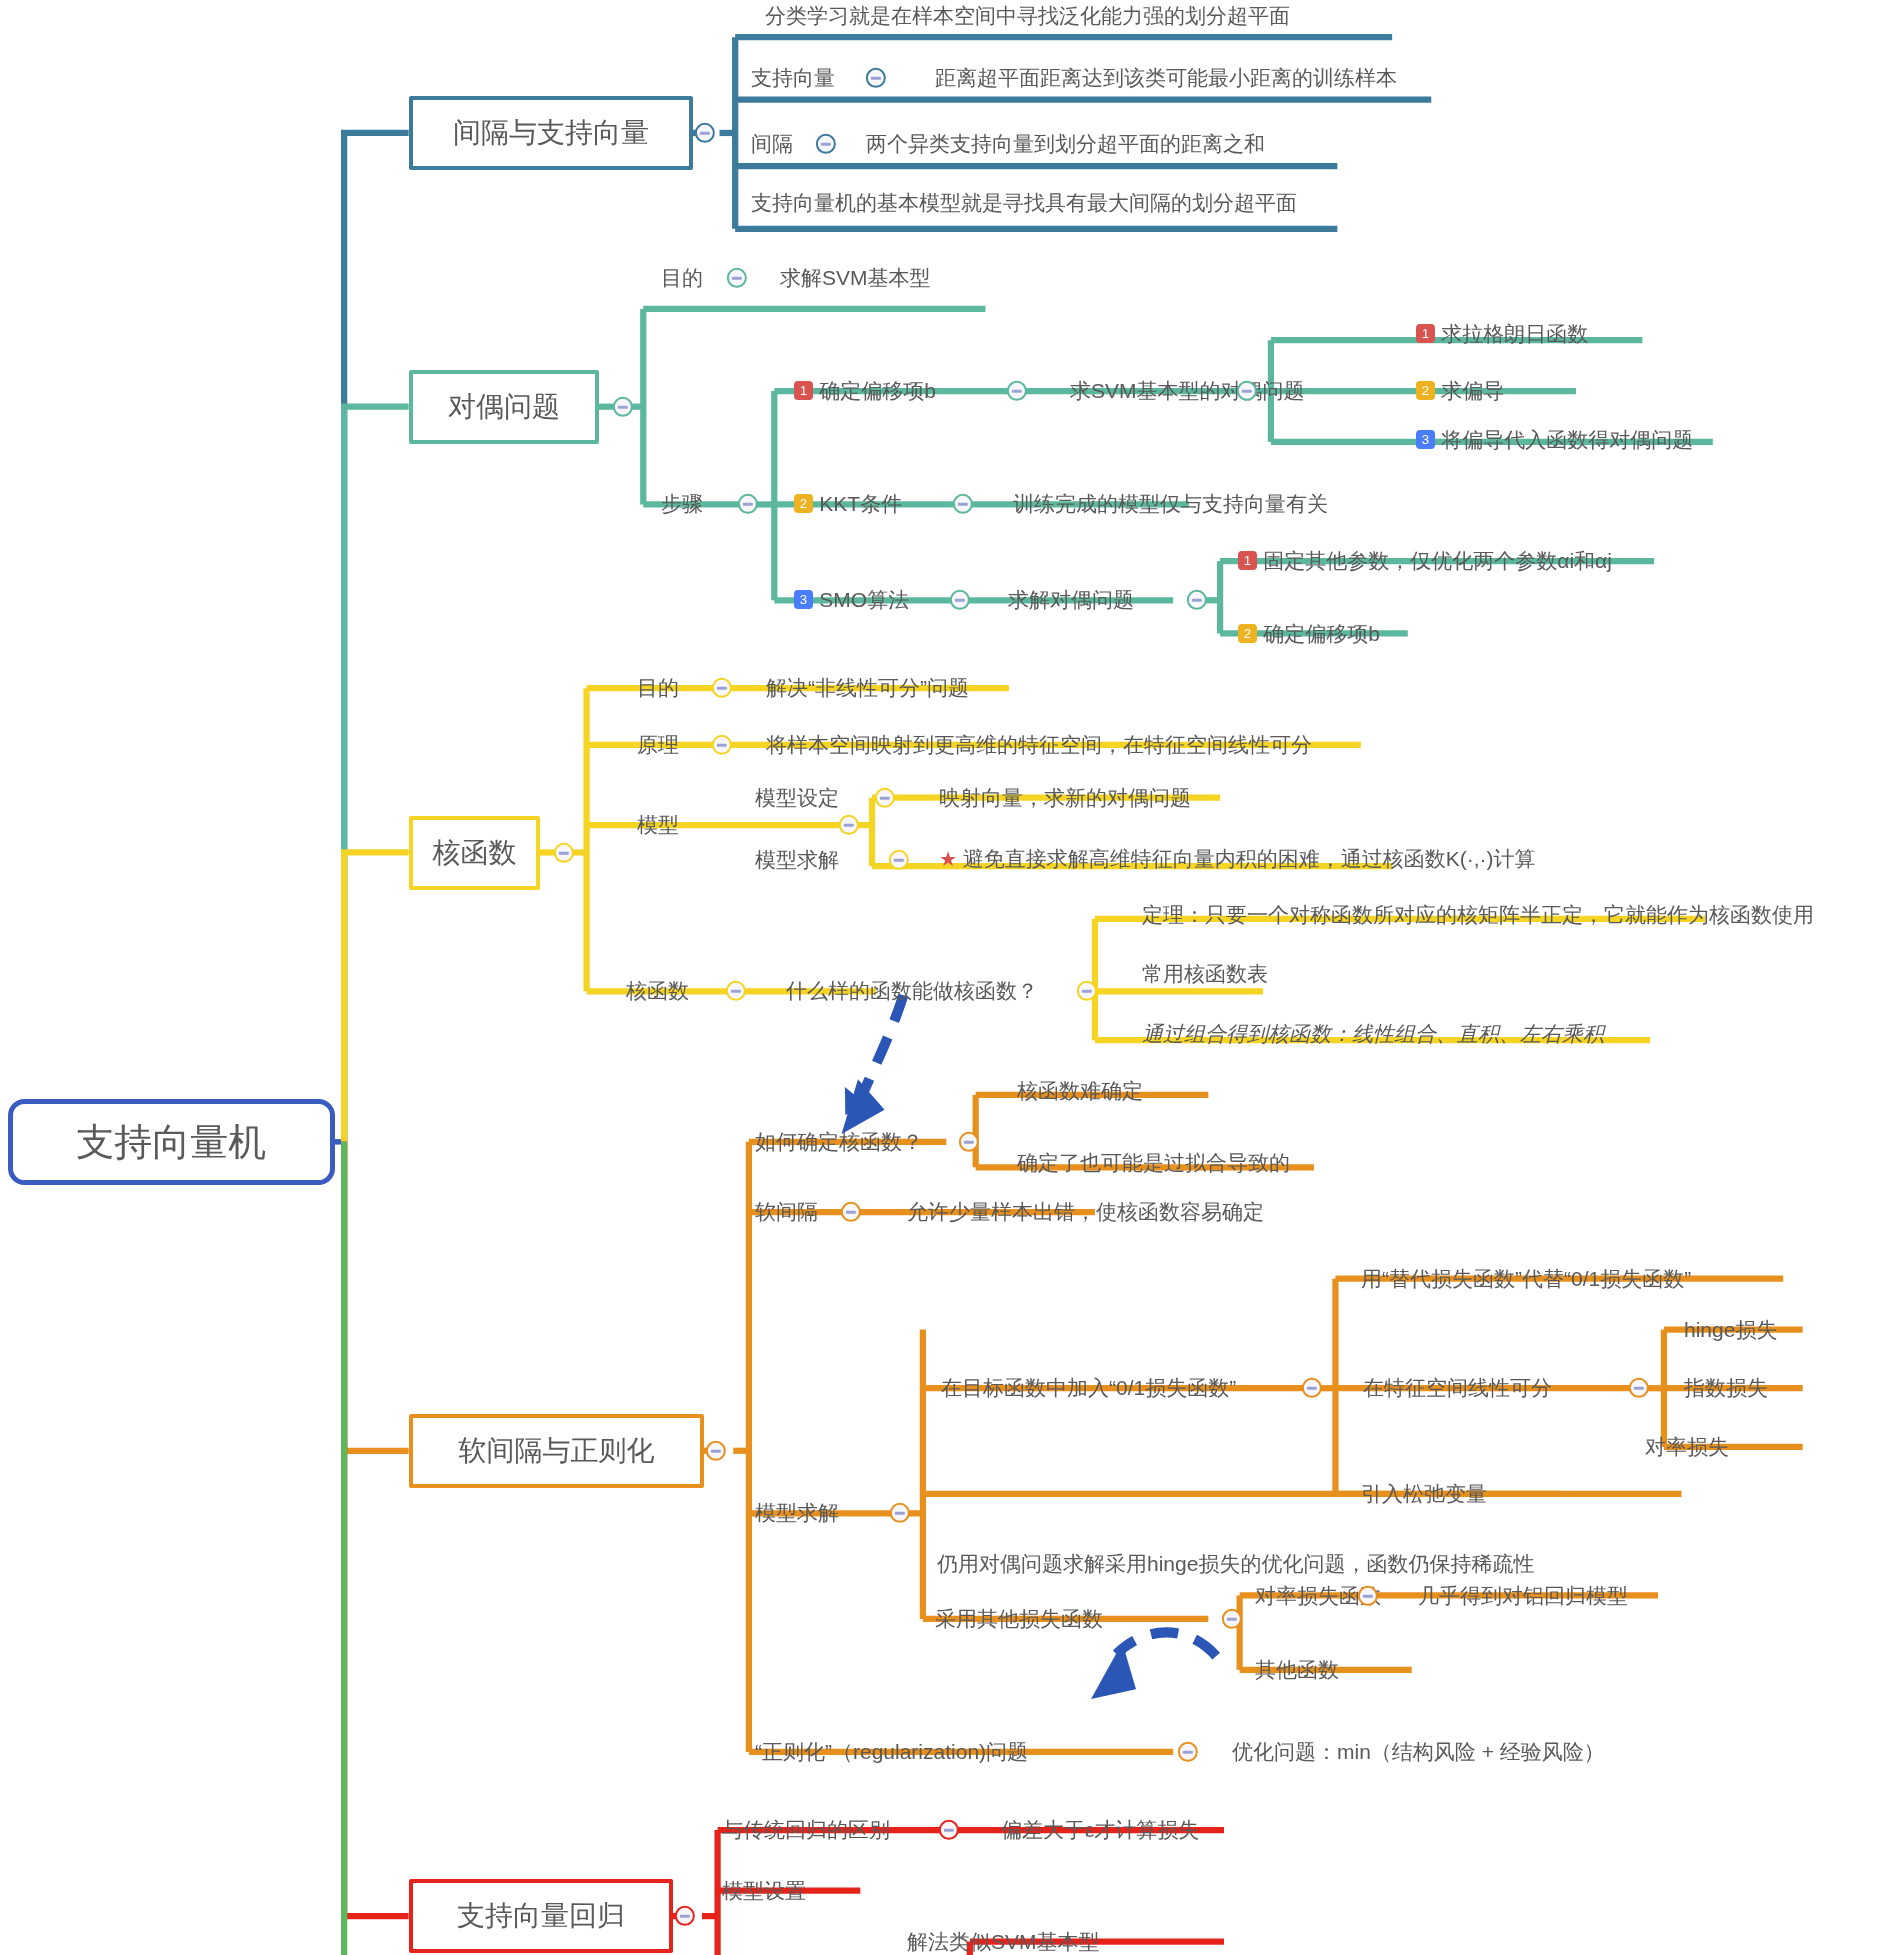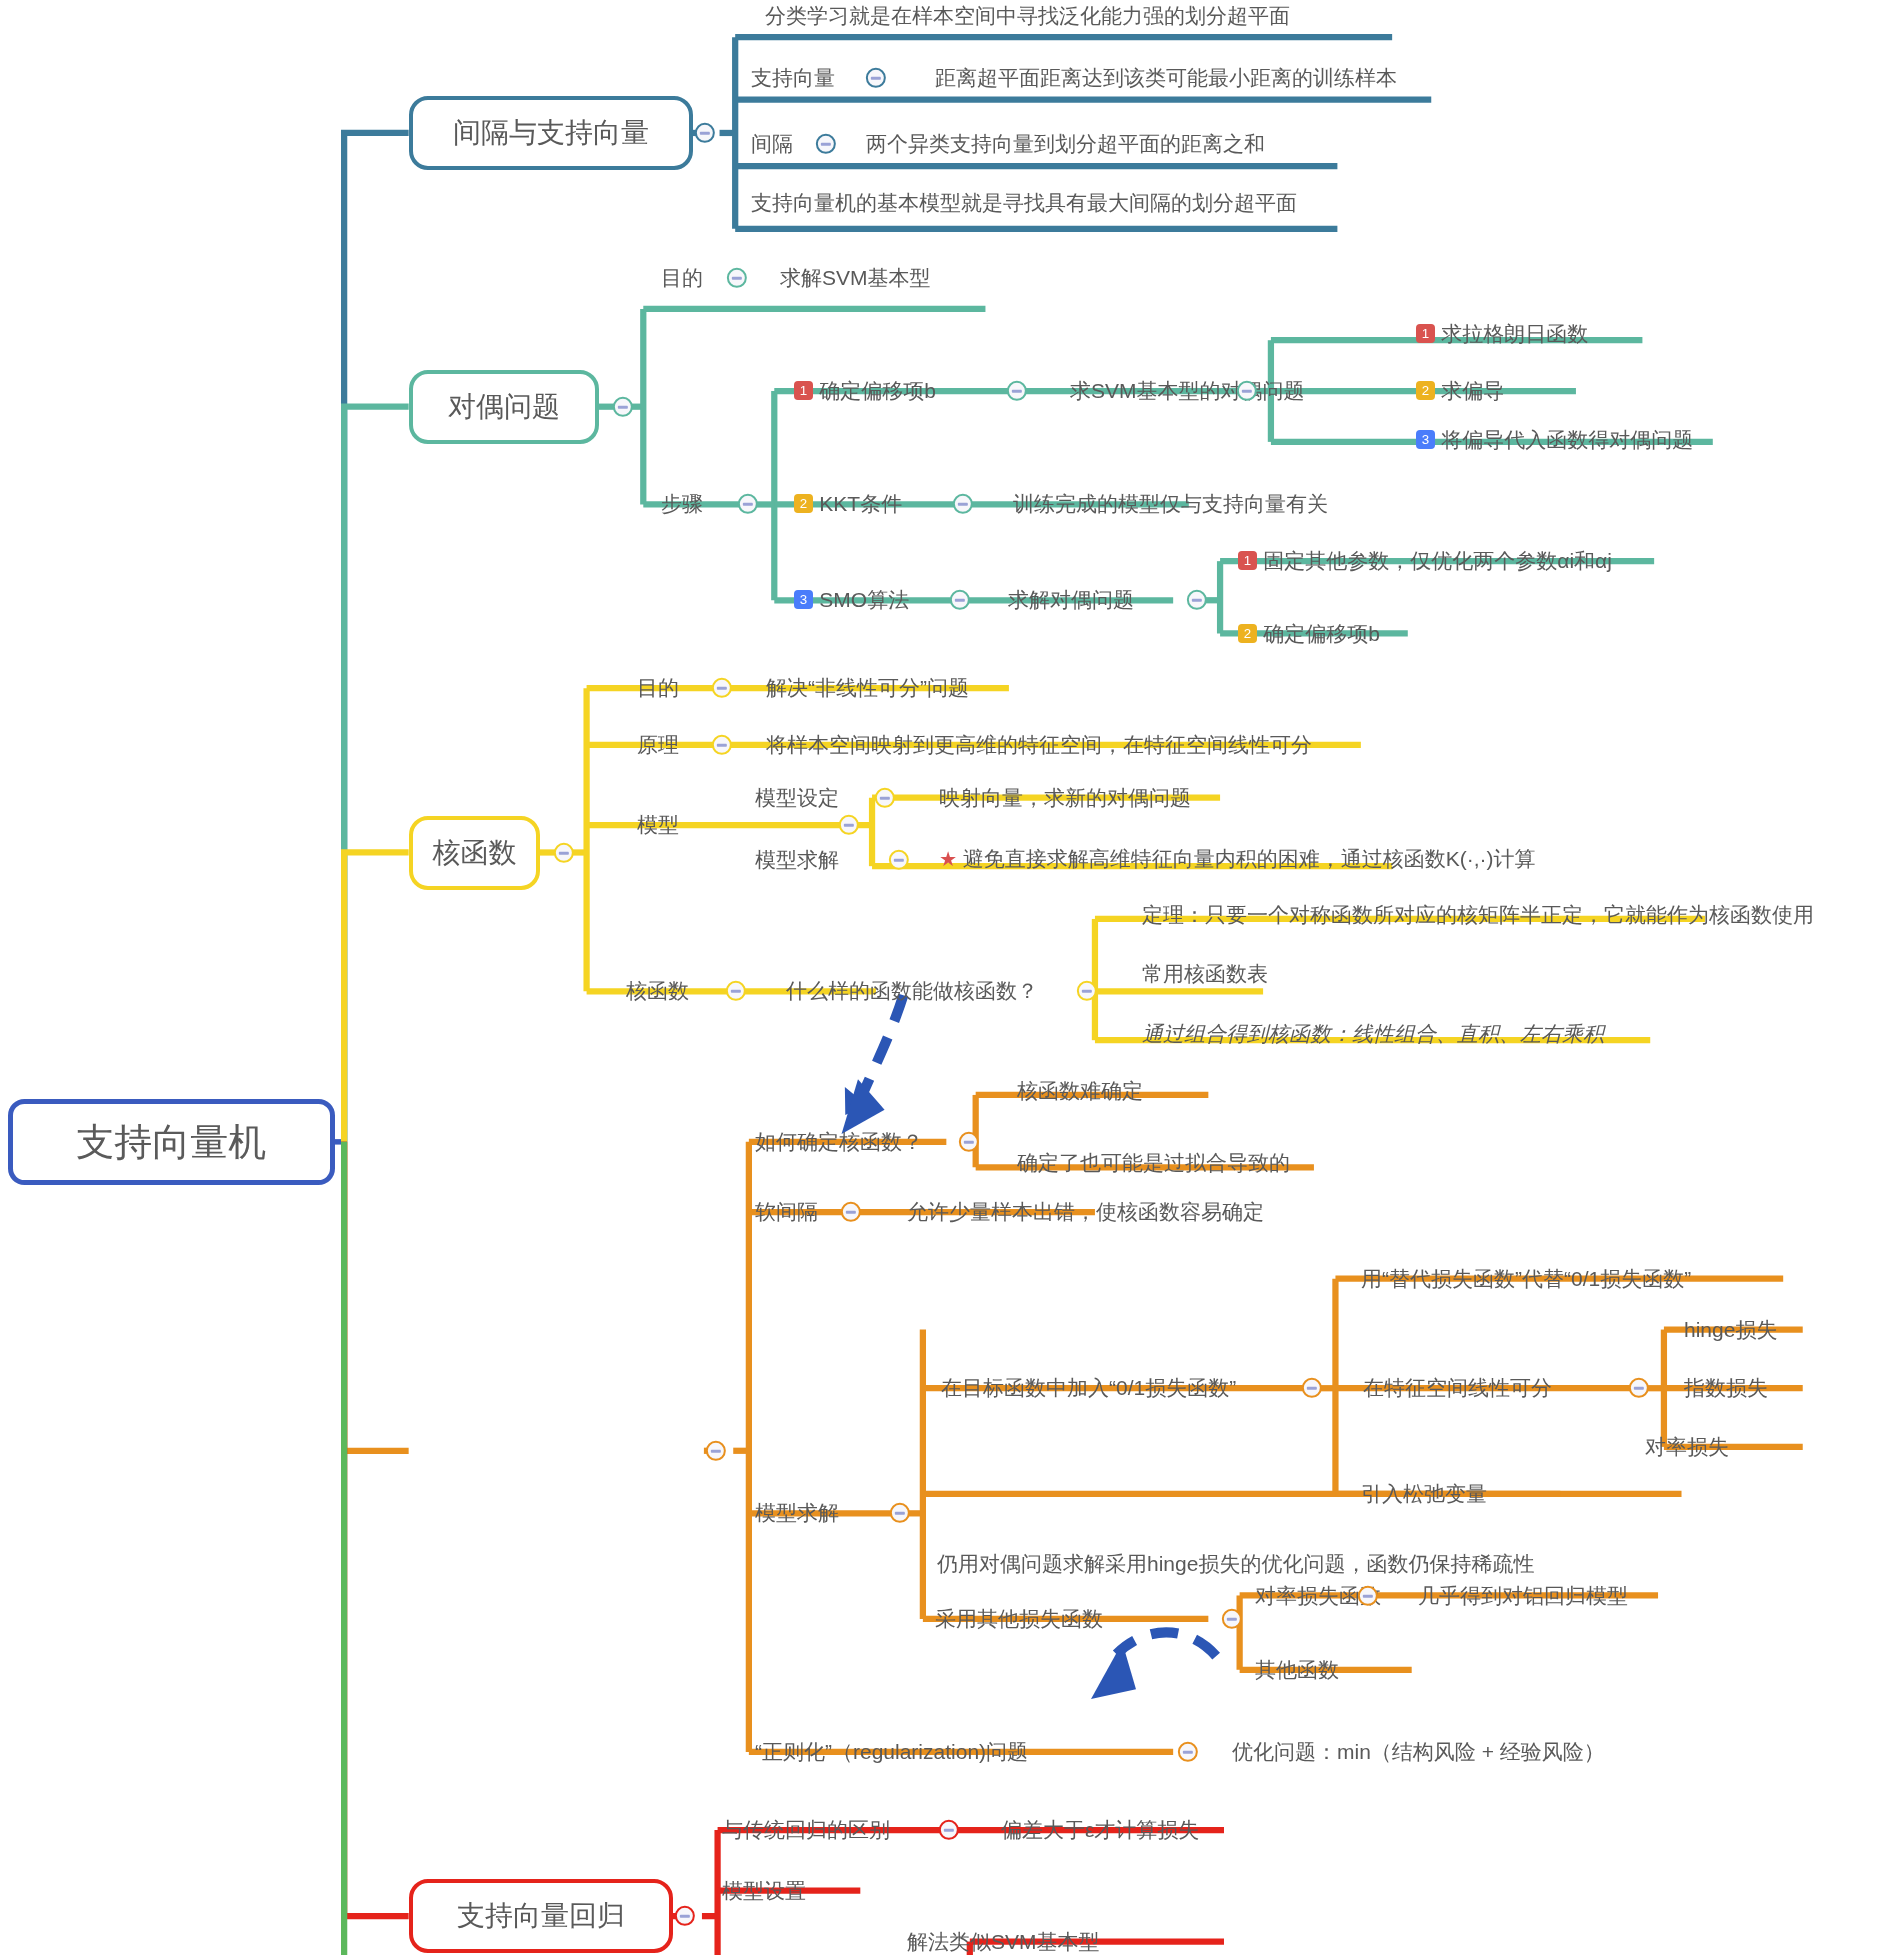--- a/index.html
+++ b/index.html
@@ -16,21 +16,21 @@
     white-space:nowrap;
     transform:translateY(-50%);
   }
 
   
   .topic{
     position:absolute;
     box-sizing:border-box;
     background:#ffffff;
     border:4.3px solid #000;
-    border-radius:19px;
+    border-radius:2px;
     display:flex;
     align-items:center;
     justify-content:center;
     color:#595959;
     font-size:28px;
     white-space:nowrap;
     transform:translateY(-50%);
   }
   .root{
     position:absolute;
@@ -361,20 +361,23 @@
     </div>
   <div class="lbl" style="left:786px; top:991px;">什么样的函数能做核函数？</div>
   <div class="toggle" style="left:1087px; top:991px; border-color:#f5d423;">
       <i></i>
     </div>
 
   <div class="lbl" style="left:1142px; top:915px;">定理：只要一个对称函数所对应的核矩阵半正定，它就能作为核函数使用</div>
   <div class="lbl" style="left:1142px; top:974px;">常用核函数表</div>
   <div class="lbl" style="left:1142px; top:1034px;font-style:italic;">通过组合得到核函数：线性组合、直积、左右乘积</div>
 
+  <div class="topic" style="left:409px; top:1451px; width:295px; height:74px; border-color:#e8901e;">
+    <span>软间隔与正则化</span>
+  </div>
   <div class="toggle" style="left:716px; top:1451px; border-color:#e8901e;">
       <i></i>
     </div>
 
   <div class="lbl" style="left:755px; top:1142px;">如何确定核函数？</div>
   <div class="toggle" style="left:969px; top:1142px; border-color:#e8901e;">
       <i></i>
     </div>
   <div class="lbl" style="left:1017px; top:1091px;">核函数难确定</div>
   <div class="lbl" style="left:1017px; top:1163px;">确定了也可能是过拟合导致的</div>

